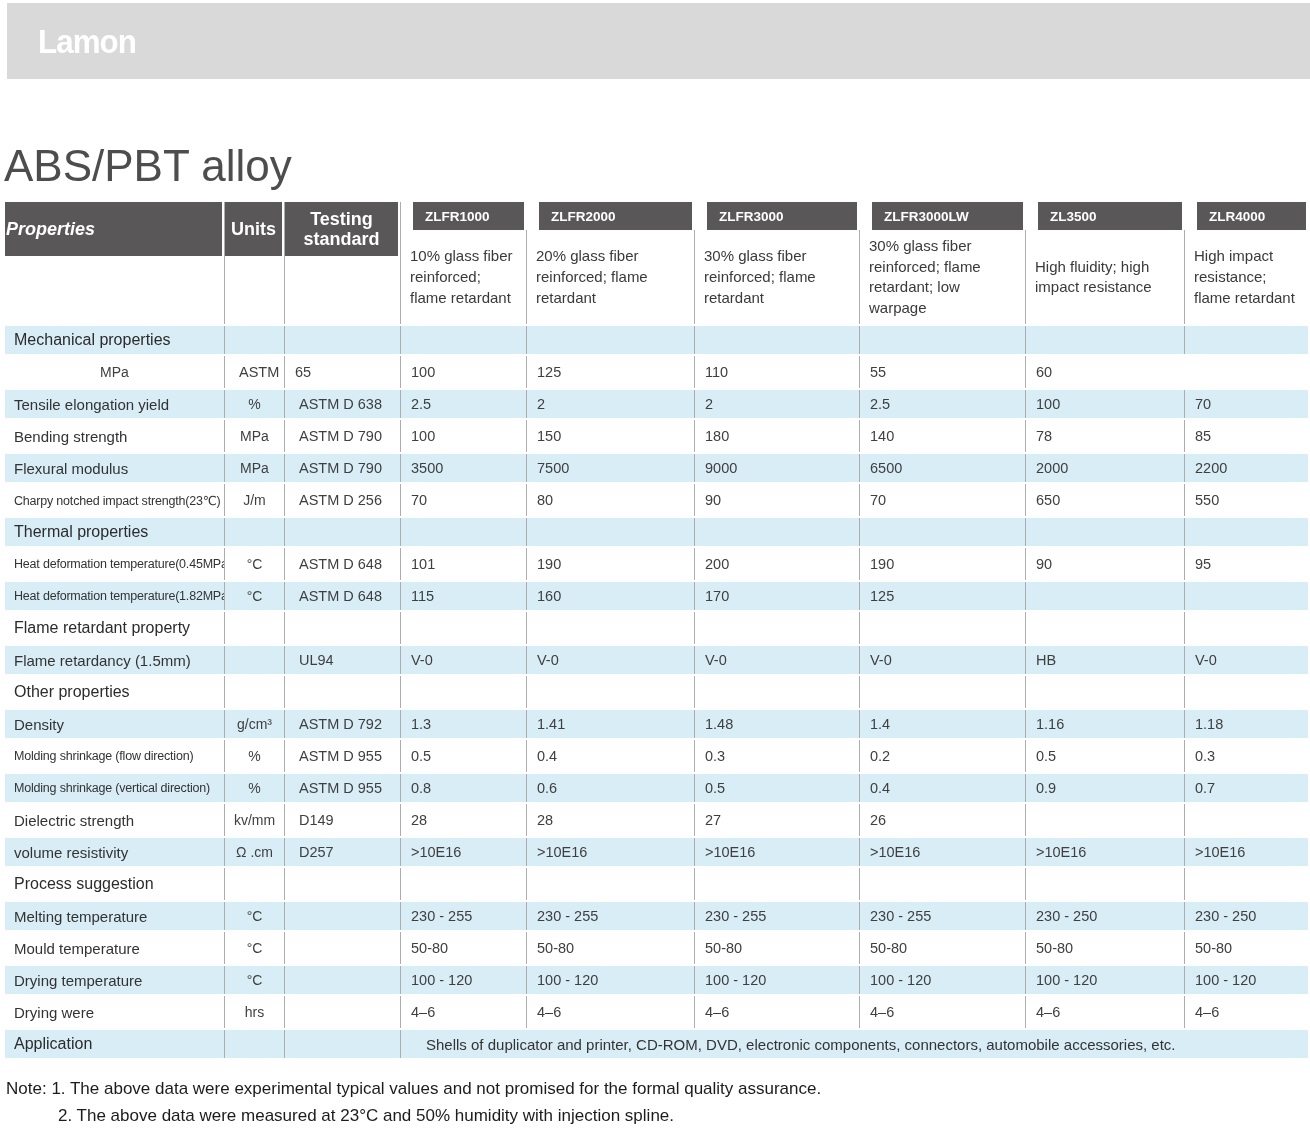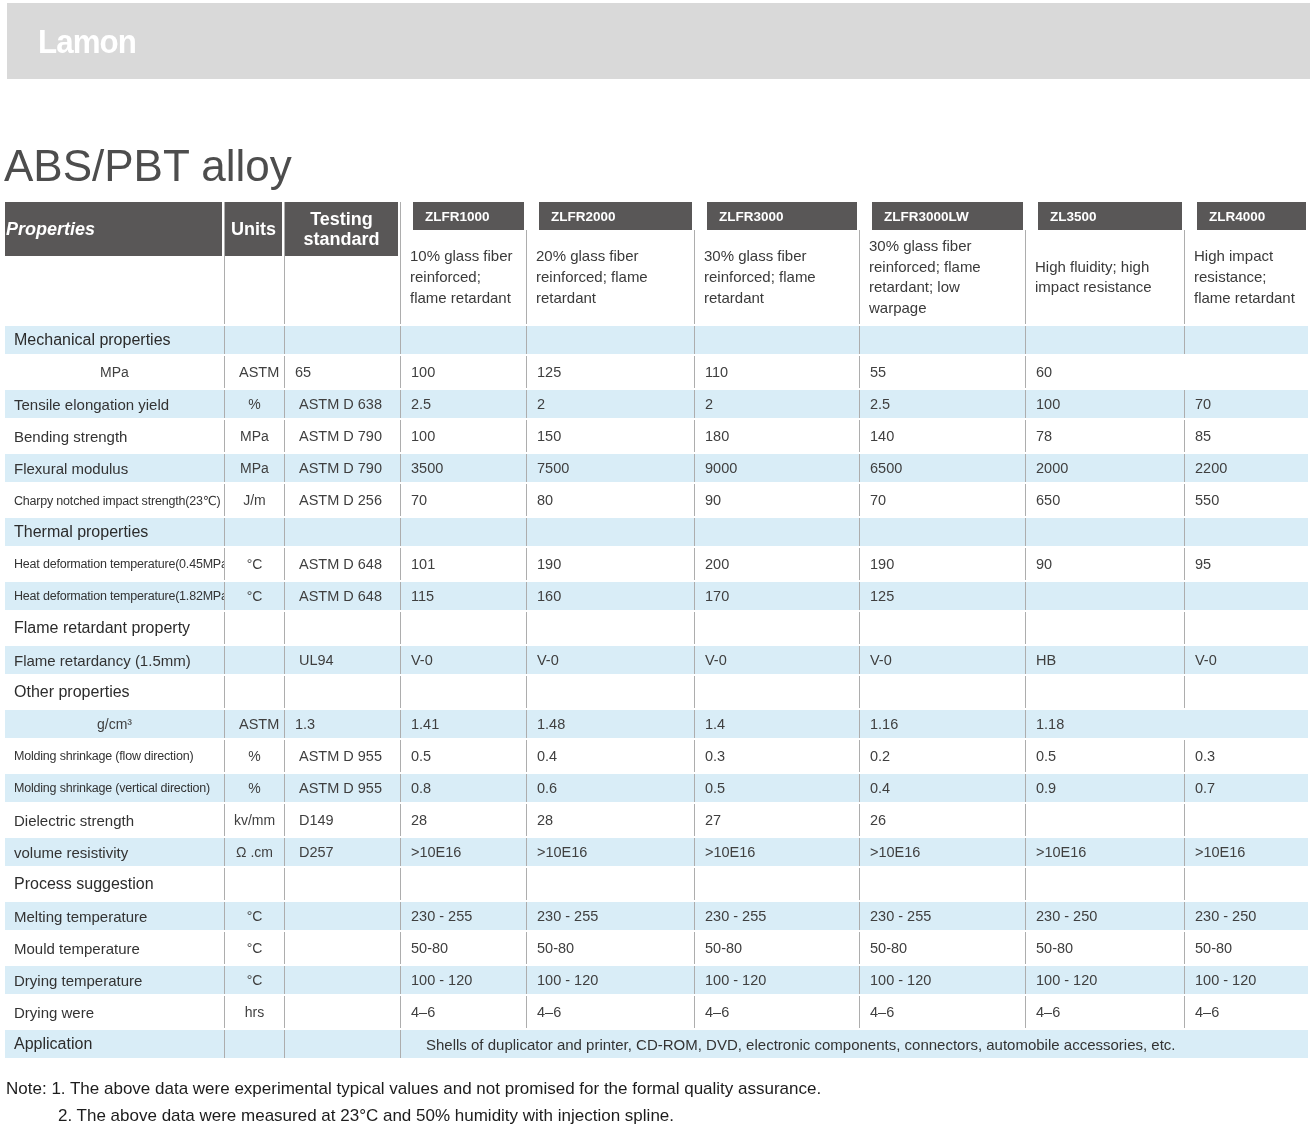--- a/index.html
+++ b/index.html
@@ -269,20 +269,21 @@
         <div class="cell unit"></div>
         <div class="cell std"></div>
         <div class="cell val"></div>
         <div class="cell val"></div>
         <div class="cell val"></div>
         <div class="cell val"></div>
         <div class="cell val"></div>
         <div class="cell val last"></div>
       </div>
       <div class="trow grid9 blue">
+        <div class="cell prop">Density</div>
         <div class="cell unit">g/cm³</div>
         <div class="cell std">ASTM D 792</div>
         <div class="cell val">1.3</div>
         <div class="cell val">1.41</div>
         <div class="cell val">1.48</div>
         <div class="cell val">1.4</div>
         <div class="cell val">1.16</div>
         <div class="cell val last">1.18</div>
       </div>
       <div class="trow grid9 white">

